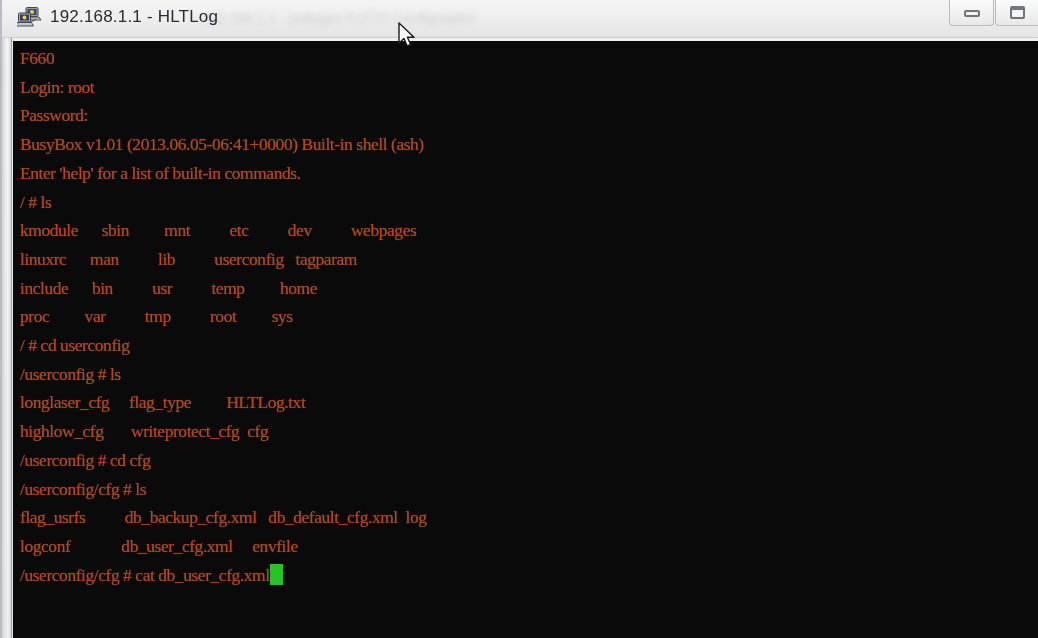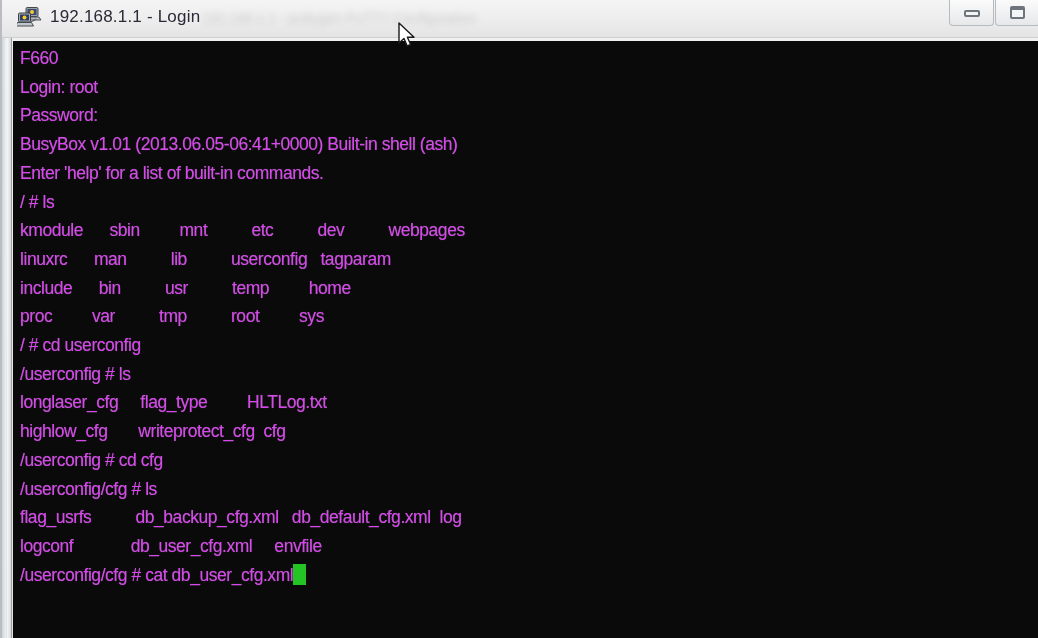--- a/index.html
+++ b/index.html
@@ -102,24 +102,24 @@
   #terminal {
     position: absolute;
     left: 11px; top: 41px;
     width: 1027px; height: 597px;
     background: #0a0a0a;
     overflow: hidden;
   }
   #term-text {
     position: absolute;
     left: 7px; top: 3px;
-    font-family: Liberation Sans, sans-serif;
+    font-family: Liberation Serif, serif;
     font-size: 17.5px;
     line-height: 28.7px;
-    color: #d946ef;
+    color: #c2410c;
     white-space: pre;
     letter-spacing: -0.45px;
     text-shadow: 0 0 1px rgba(220,220,220,0.35);
   }
   .cursor-block {
     display: inline-block;
     width: 13px;
     height: 21px;
     background: #24c424;
     vertical-align: -4px;
@@ -155,21 +155,21 @@
         <rect x="3" y="8.5" width="9" height="6" fill="#2f3c66"></rect>
         <circle cx="7.5" cy="11.5" r="2" fill="#f2d021"></circle>
         <path d="M0.5 16.5 L14.5 16.5 L16.5 20 L-1.5 20 Z" fill="#c2c7ce" stroke="#3a3e44" stroke-width="0.9"></path>
 
         <path d="M13 16 Q17 15 19 13" stroke="#5b6068" stroke-width="1.2" fill="none"></path>
       </svg>
     </span>
 
     <div id="title-ghost">192.168.1.1 - puttygen  PuTTY Configuration</div>
 
-    <div id="title-text">192.168.1.1 - Login</div>
+    <div id="title-text">192.168.1.1 - HLTLog</div>
 
     <div id="win-controls">
       <div class="win-btn">
         <span class="min-glyph"></span>
       </div>
       <div class="win-btn">
         <span class="max-glyph"></span>
       </div>
     </div>
   </div>

